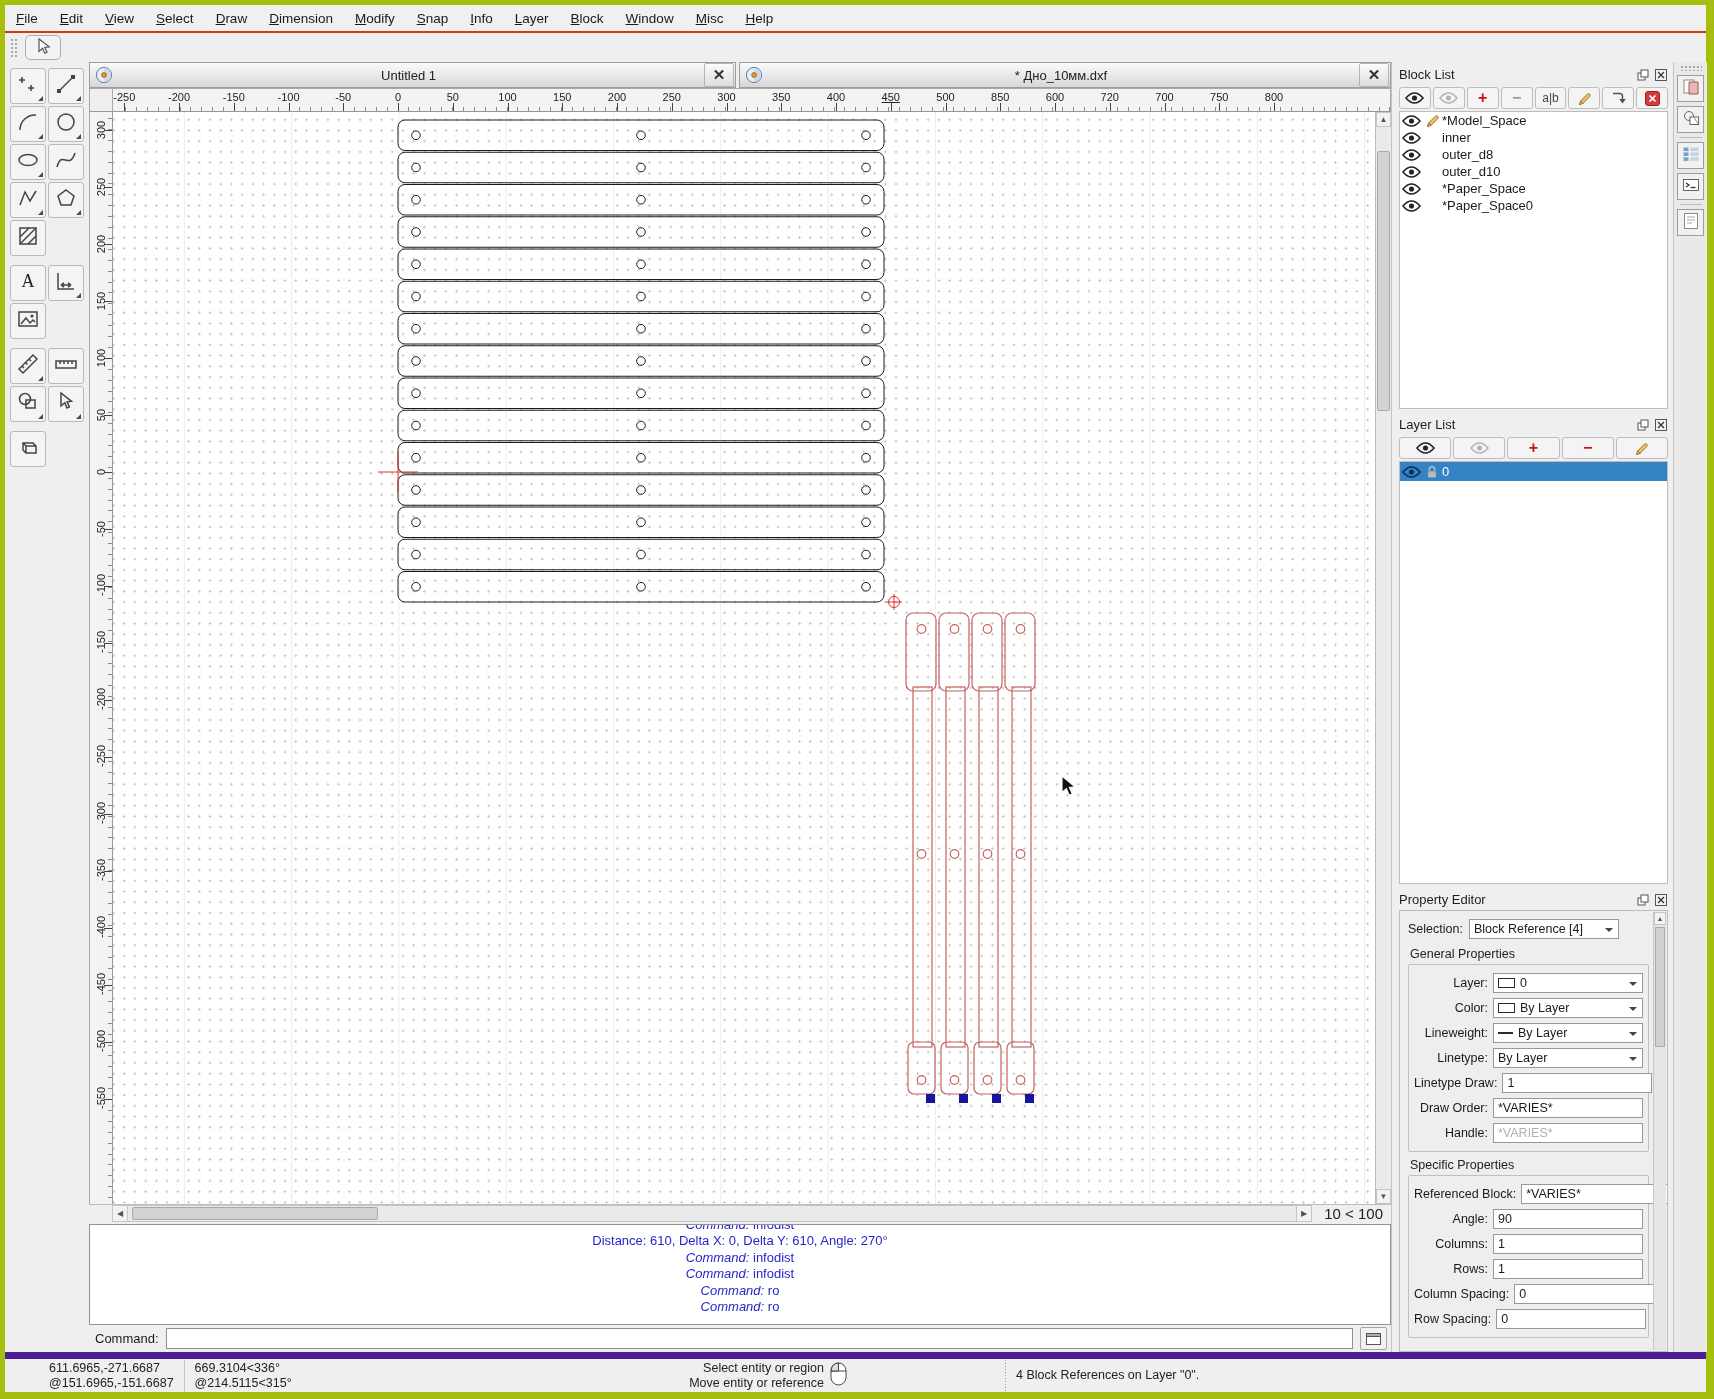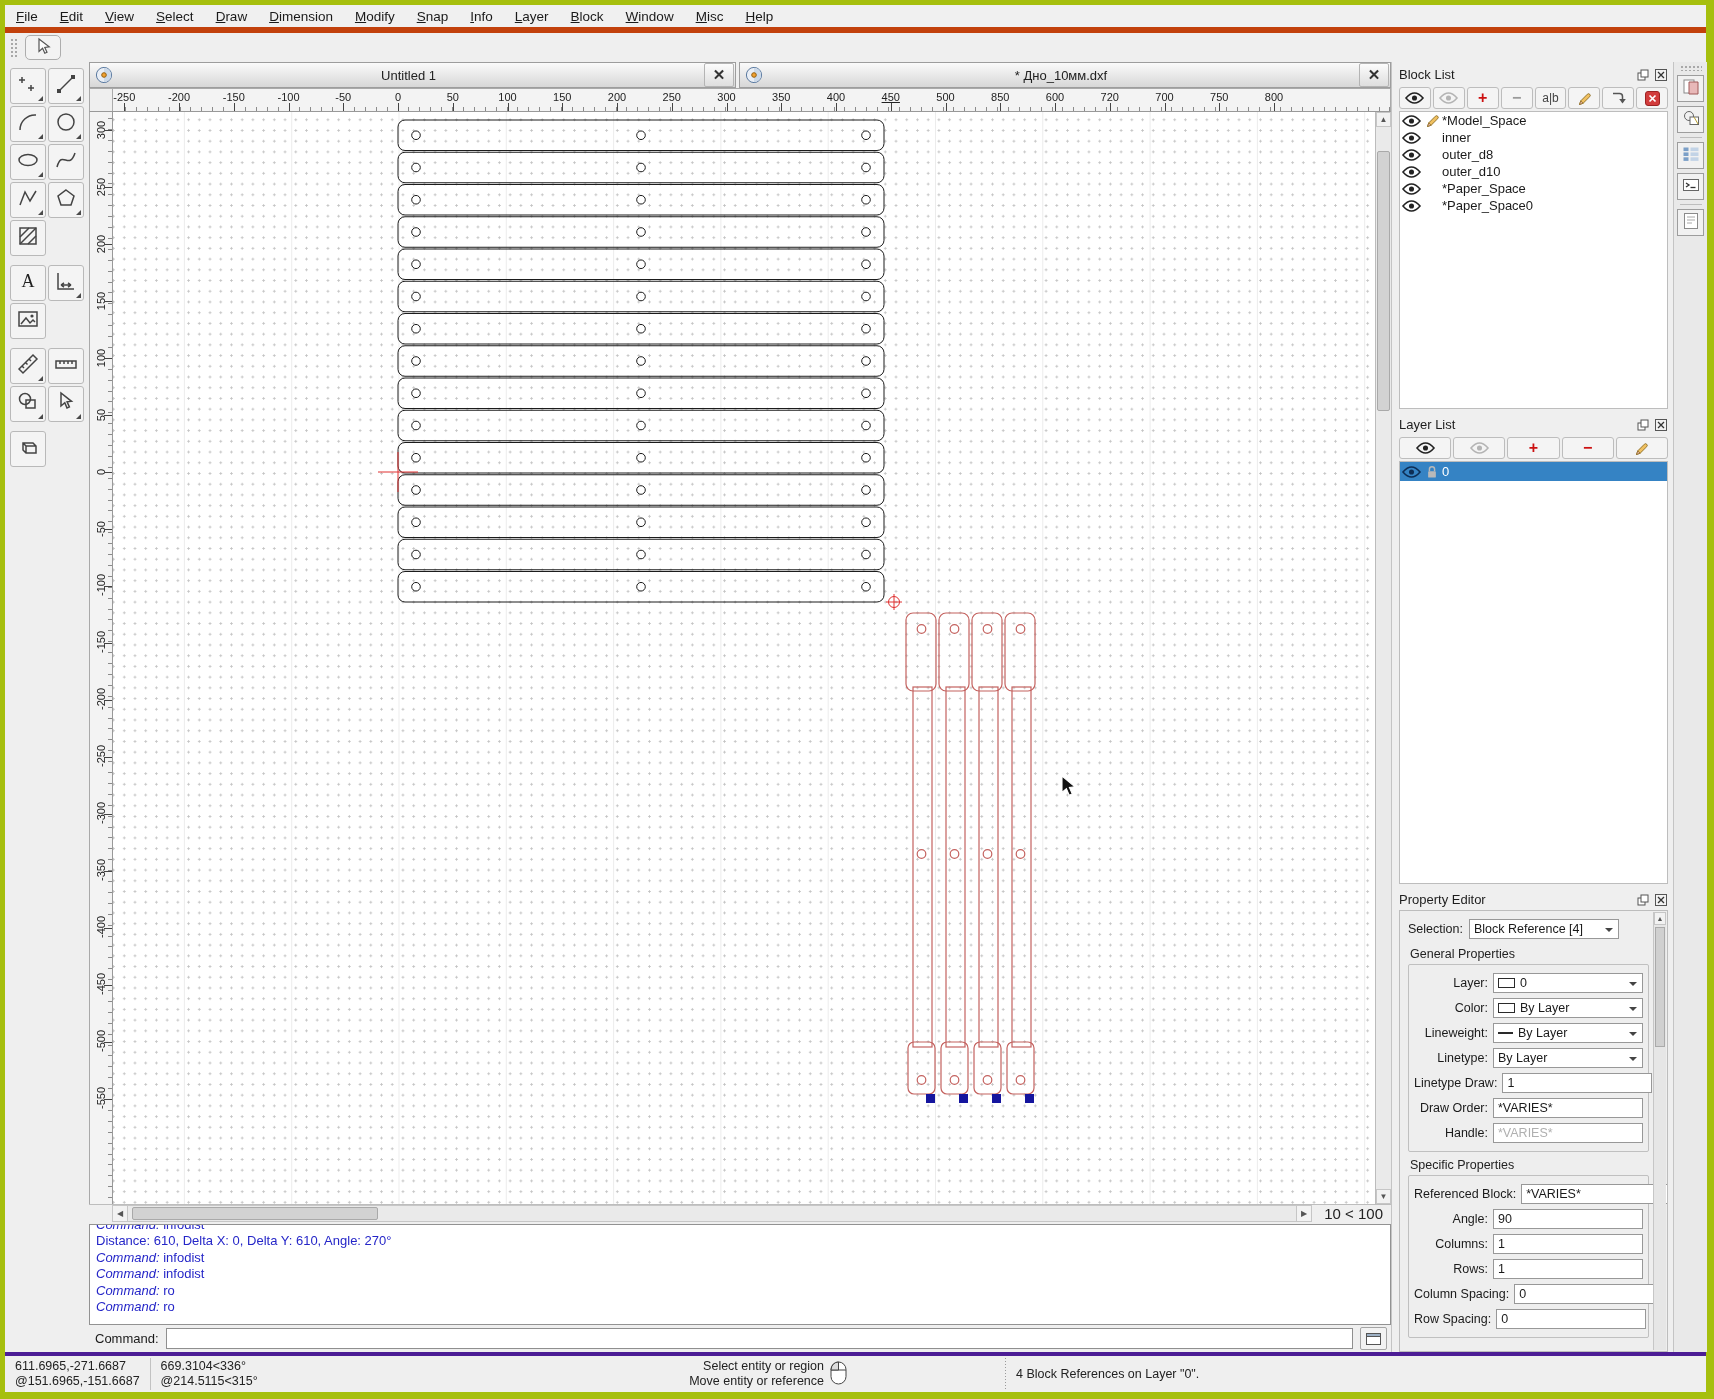--- a/index.html
+++ b/index.html
@@ -1,20 +1,20 @@
 <!DOCTYPE html>
 <html><head>
 <meta charset="utf-8">
 <style>
   html,body{margin:0;padding:0;background:#555;}
   *{box-sizing:border-box;}
   .window{width:1714px;height:1399px;border:5px solid #a6bf0e;border-right-width:8px;border-bottom-width:7px;
     background:#efefef;display:flex;flex-direction:column;font-family:"Liberation Sans",sans-serif;color:#1a1a1a;}
   
-  .menubar{height:28px;display:flex;align-items:center;background:#f0f0f0;border-bottom:6px solid #c2410c;font-size:13.5px;flex:0 0 auto;}
+  .menubar{height:28px;display:flex;align-items:center;background:#f0f0f0;border-bottom:2px solid #c2410c;font-size:13.5px;flex:0 0 auto;}
   .menubar .mi{padding:3px 11px;cursor:default;}
   
   .topbar{height:29px;display:flex;align-items:center;gap:7px;padding-left:5px;flex:0 0 auto;}
   .draghandle{width:8px;height:20px;background-image:radial-gradient(circle,#a8a8a8 1px,transparent 1.2px);background-size:4px 4px;}
   .toolbtn{width:36px;height:25px;border:1px solid #adadad;border-radius:5px;background:#f3f3f3;display:flex;align-items:center;justify-content:center;}
   
   .body{flex:1;display:flex;min-height:0;}
   .palette{width:84px;background:#efefef;padding-top:5px;flex:0 0 auto;}
   .prow{display:flex;gap:2px;padding:1px 0 1px 5px;}
   .prow.gap{margin-top:7px;}
@@ -54,21 +54,21 @@
   .vthumb{position:absolute;left:1px;right:1px;top:24px;height:260px;background:#d2d2d2;border:1px solid #a9a9a9;border-radius:2px;}
   .hscroll-row{height:18px;display:flex;background:#efefef;border-top:1px solid #bdbdbd;flex:0 0 auto;align-items:stretch;}
   .hs-corner{width:23px;}
   .hscroll{width:1200px;display:flex;background:#eaeaea;border:1px solid #c6c6c6;}
   .harrow{width:15px;display:flex;align-items:center;justify-content:center;font-size:8px;color:#555;background:#f2f2f2;border-right:1px solid #c6c6c6;}
   .harrow.r{border-left:1px solid #c6c6c6;border-right:none;}
   .htrack{flex:1;position:relative;}
   .hthumb{position:absolute;top:1px;bottom:1px;left:4px;width:246px;background:#d2d2d2;border:1px solid #a9a9a9;border-radius:2px;}
   .zoomind{flex:1;display:flex;align-items:center;justify-content:flex-end;padding-right:8px;font-size:15px;color:#222;}
   .console{height:101px;border:1px solid #929292;background:#fff;margin-top:2px;overflow:hidden;font-size:13px;padding:0 6px;flex:0 0 auto;}
-  .cline{line-height:16.4px;color:#2526c8;white-space:nowrap;}
+  .cline{line-height:16.4px;color:#2526c8;white-space:nowrap;text-align:center;}
   .cline .pfx{font-style:italic;}
   .cline.clipped{margin-top:-8px;}
   .cmdrow{height:27px;display:flex;align-items:center;gap:7px;padding:2px 4px 2px 6px;flex:0 0 auto;}
   .cmdlabel{font-size:13px;}
   .cmdinput{flex:1;height:21px;border:1px solid #8f8f8f;background:#fff;font:13px "Liberation Sans",sans-serif;padding:0 4px;}
   .cmdbtn{width:27px;height:23px;border:1px solid #a5a5a5;border-radius:2px;background:#f2f2f2;display:flex;align-items:center;justify-content:center;}
   
   .panels{width:282px;display:flex;flex-direction:column;background:#efefef;border-left:1px solid #c4c4c4;padding:2px 5px 0 7px;flex:0 0 auto;}
   .ptitle-row{height:21px;display:flex;align-items:center;font-size:13px;color:#1d1d1d;flex:0 0 auto;}
   .ptitle-row .sp{flex:1;}
@@ -99,21 +99,21 @@
   .lineswatch{width:15px;height:2px;background:#2a2a2a;margin-right:5px;flex:0 0 auto;}
   .pv-scroll{position:absolute;right:1px;top:1px;bottom:1px;width:13px;background:#e6e6e6;border-left:1px solid #c6c6c6;}
   .pv-scroll .sarrow{height:13px;font-size:7px;}
   .pv-thumb{position:absolute;left:1px;right:1px;top:15px;height:120px;background:#d0d0d0;border:1px solid #aaa;}
   
   .dockstrip{width:34px;background:#e9e9e9;border-left:1px solid #c4c4c4;display:flex;flex-direction:column;align-items:center;padding-top:3px;gap:4px;flex:0 0 auto;}
   .dock-dots{width:22px;height:6px;background-image:radial-gradient(circle,#a8a8a8 1px,transparent 1.2px);background-size:4px 4px;}
   .dockbtn{width:27px;height:27px;border:1px solid #9d9d9d;background:#f1f1f1;display:flex;align-items:center;justify-content:center;}
   .docksep{width:22px;height:1px;background:#bdbdbd;}
   
-  .statusbar{height:40px;background:#efefef;border-top:4px solid #4c1d95;display:flex;align-items:center;font-size:12.5px;color:#222;flex:0 0 auto;}
+  .statusbar{height:40px;background:#efefef;border-top:7px solid #4c1d95;display:flex;align-items:center;font-size:12.5px;color:#222;flex:0 0 auto;padding-left:34px;}
   .sb-field{padding:0 10px;line-height:15px;white-space:nowrap;}
   .sb-sep{width:1px;height:32px;background:#c2c2c2;}
   .sb-dotsep{width:1px;height:32px;background-image:repeating-linear-gradient(#9a9a9a 0 1px,transparent 1px 3px);}
   .sb-hints{text-align:right;line-height:15px;}
   .sb-mouse{margin:0 8px 0 6px;}
   .sb-sel{width:700px;padding-left:10px;line-height:15px;}
   .flex1{flex:1;}
 </style>
 </head>
 <body>

